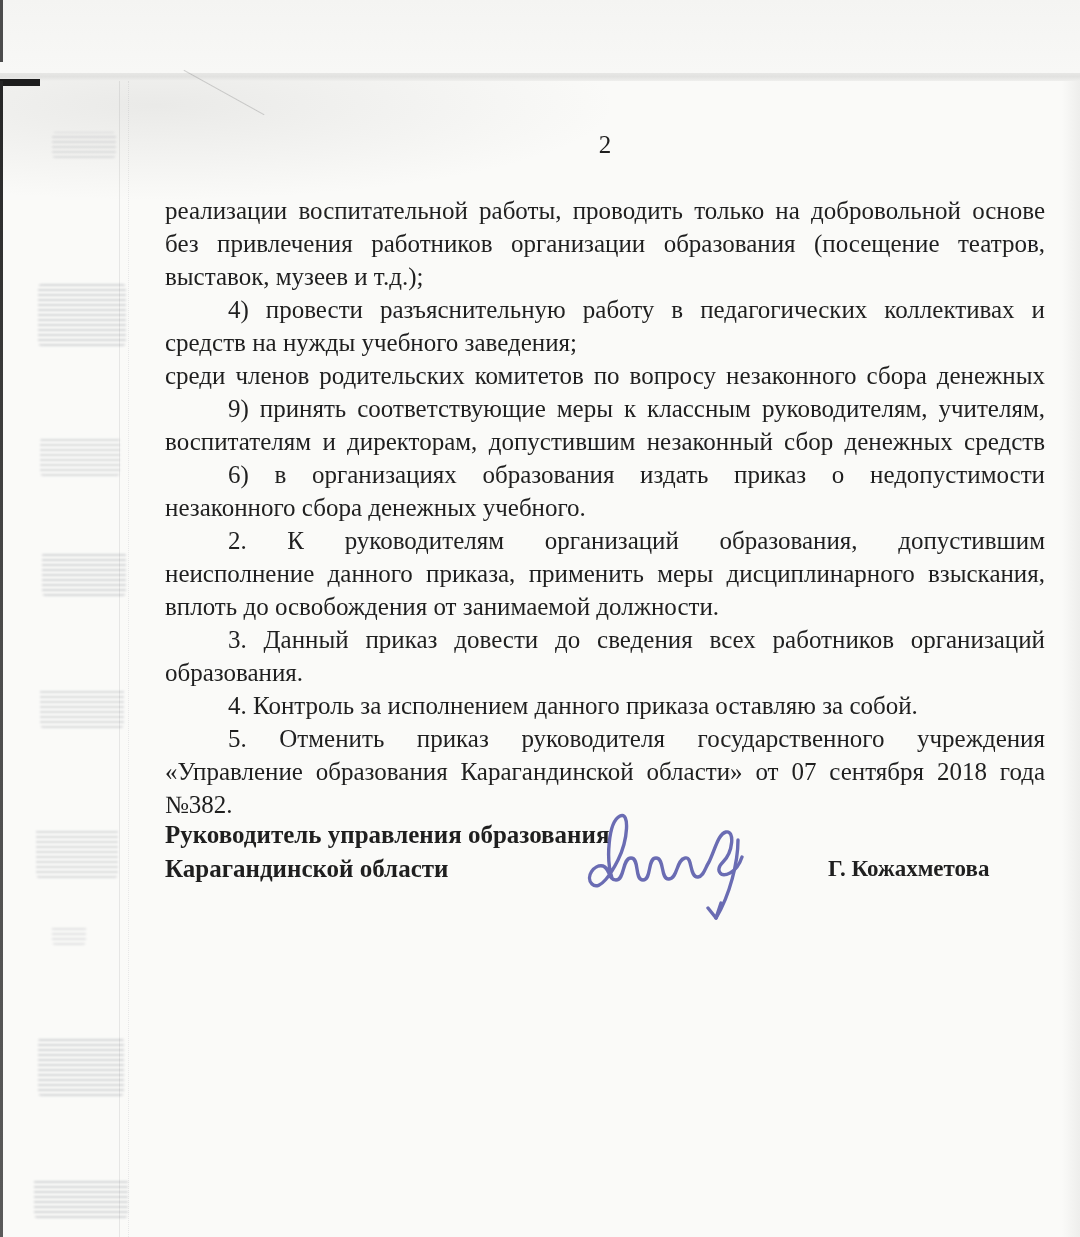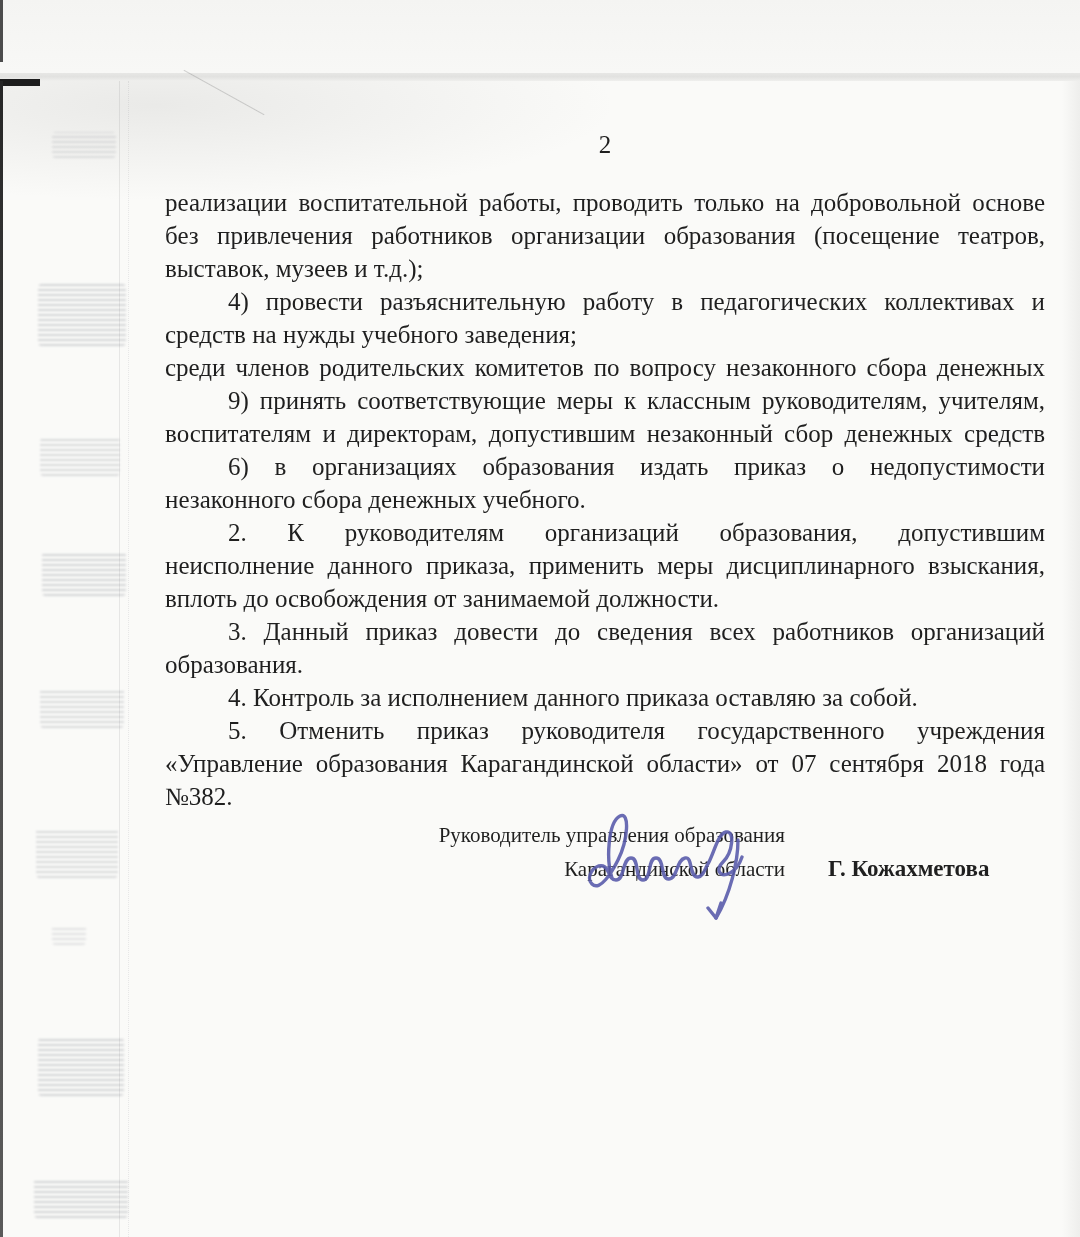--- a/index.html
+++ b/index.html
@@ -68,30 +68,30 @@
     position: absolute;
     background: repeating-linear-gradient(0deg, rgba(98,102,116,0.55) 0 2px, rgba(98,102,116,0) 2px 5px);
     filter: blur(1.3px); border-radius: 4px;
   }
   
   .page-number {
     position: absolute; left: 165px; top: 131px; width: 880px;
     text-align: center; font-size: 25px; line-height: 28px;
   }
   .body-text {
-    position: absolute; left: 165px; top: 186px; width: 880px;
+    position: absolute; left: 165px; top: 194px; width: 880px;
     font-size: 25px; line-height: 33px;
   }
   .para { margin: 0; }
   .line { text-align: justify; text-align-last: justify; }
   .line.last { text-align-last: left; }
   .line.indent { padding-left: 63px; }
   .sig-title {
     position: absolute; left: 165px; top: 818px; width: 620px;
-    font-size: 21px; font-weight: normal; line-height: 34px; text-align: right;
+    font-size: 25px; font-weight: bold; line-height: 34px;
   }
   .sig-name {
     position: absolute; left: 828px; top: 852px;
     font-size: 23px; font-weight: bold; line-height: 34px;
   }
   .signature-svg {
     position: absolute; left: 570px; top: 800px; width: 210px; height: 140px;
   }
 </style>
 </head>

